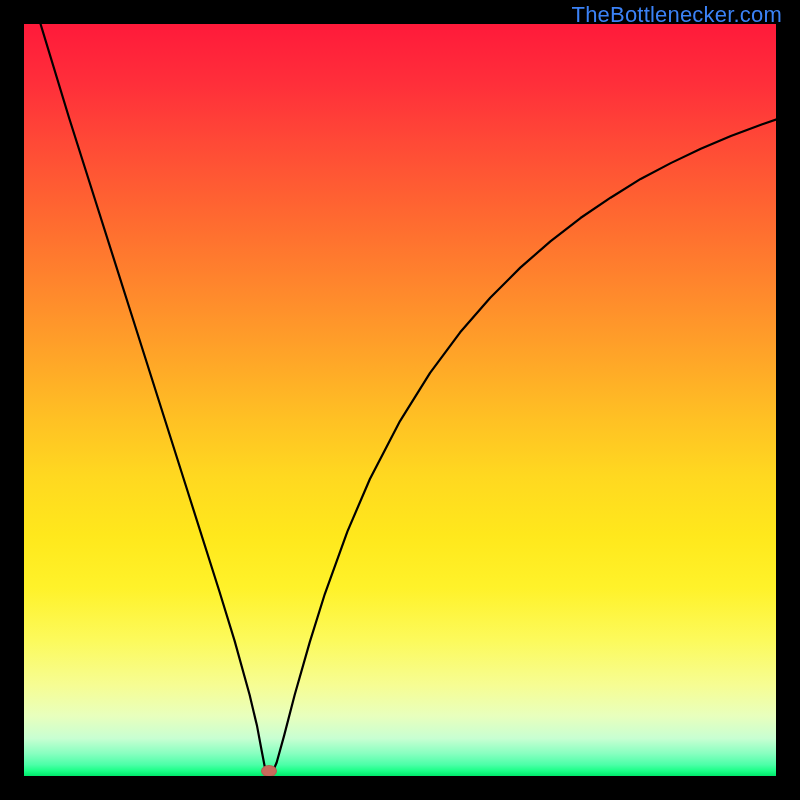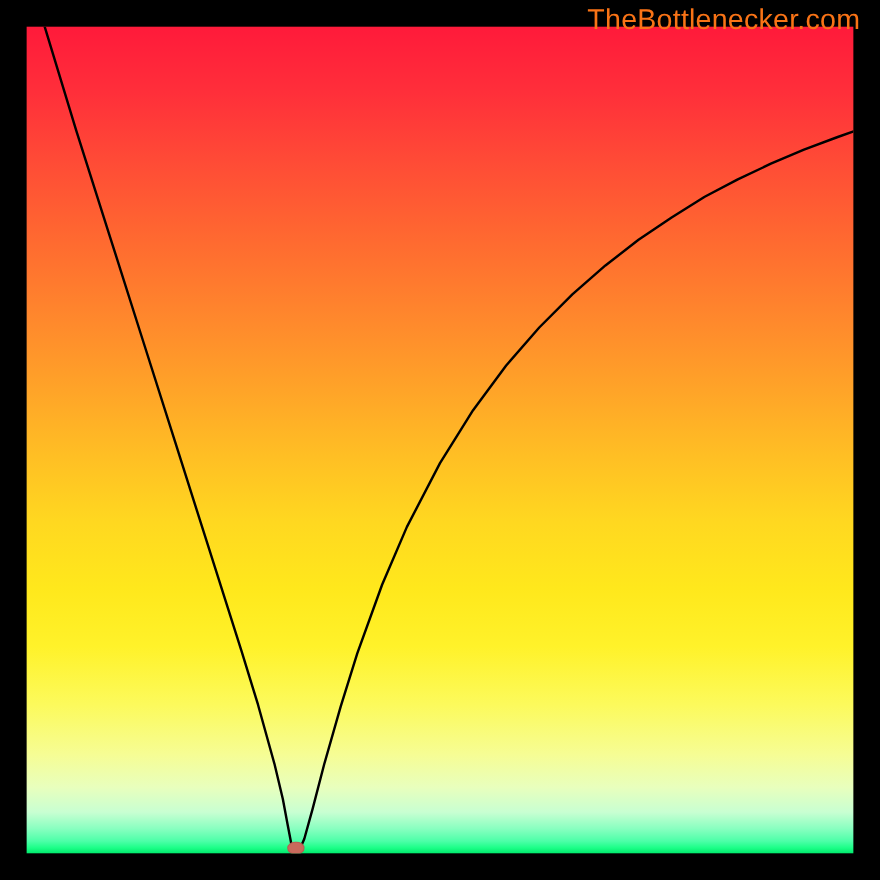--- a/index.html
+++ b/index.html
@@ -51,22 +51,22 @@
       #88ffc0 97%,
       #4cffa8 98.5%,
       #1cff88 99.3%,
       #00e86b 100%
     );
   }
   .watermark {
     position: absolute;
     top: 2px;
     right: 18px;
-    color: #f97316;
-    font-size: 26px;
+    color: #3b82f6;
+    font-size: 22px;
     font-weight: 500;
     font-family: Arial, Helvetica, sans-serif;
     letter-spacing: 0.2px;
   }
   .curve {
     position: absolute;
     left: 0;
     top: 0;
     width: 752px;
     height: 752px;

